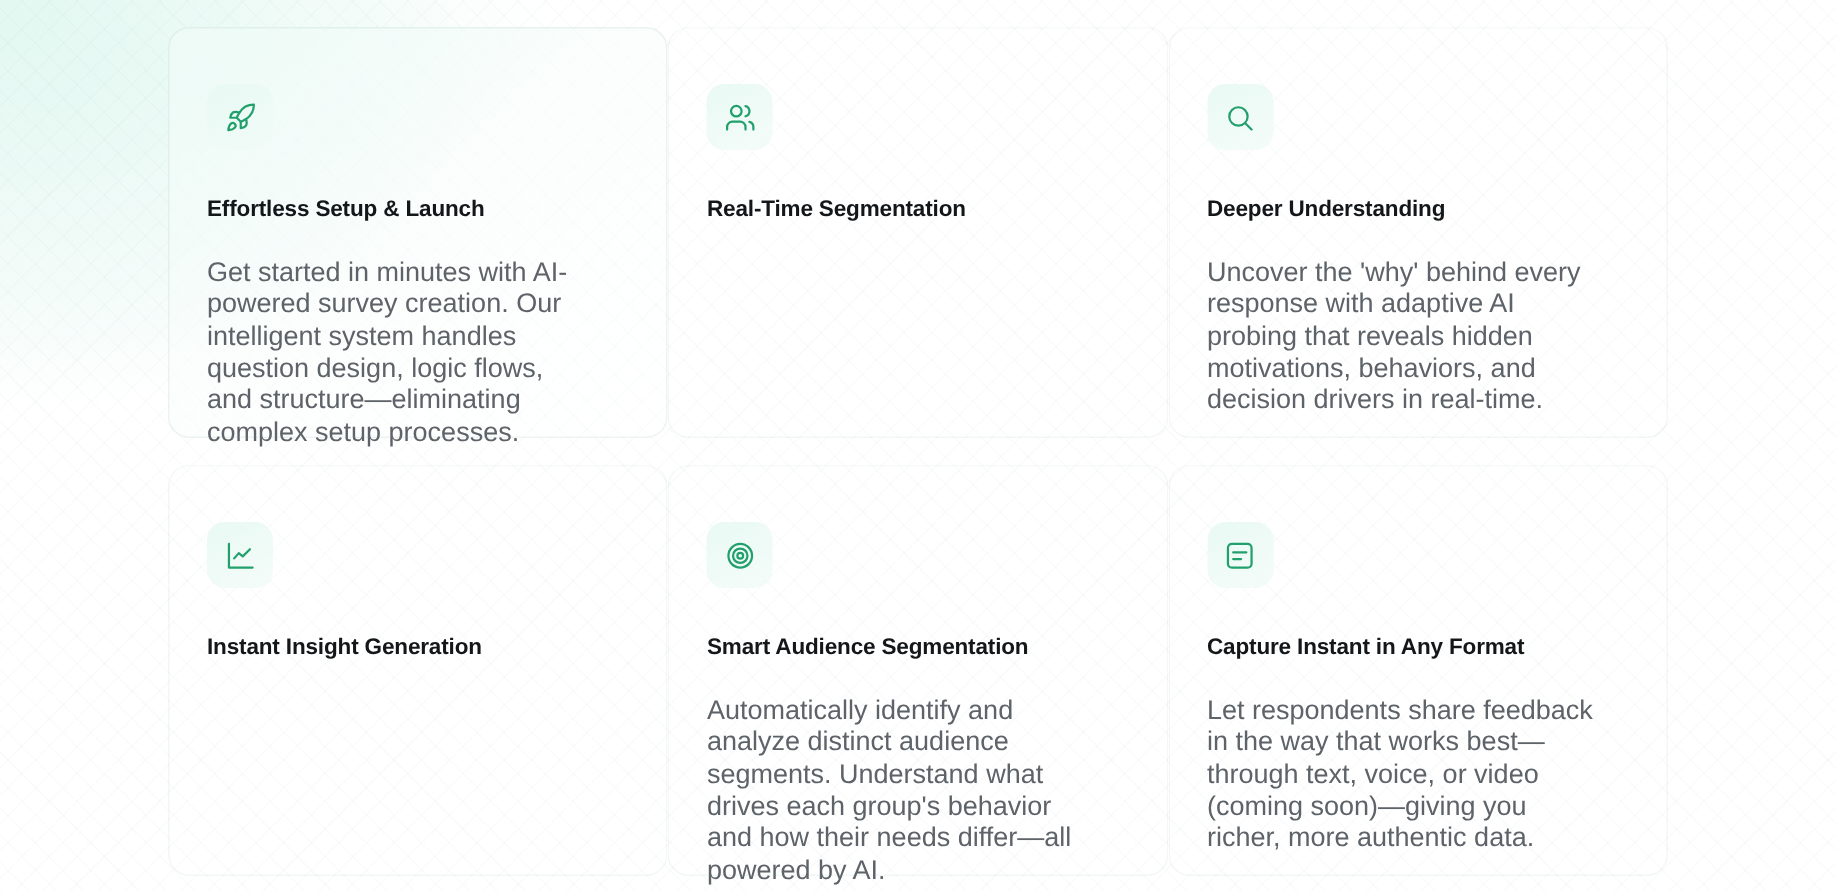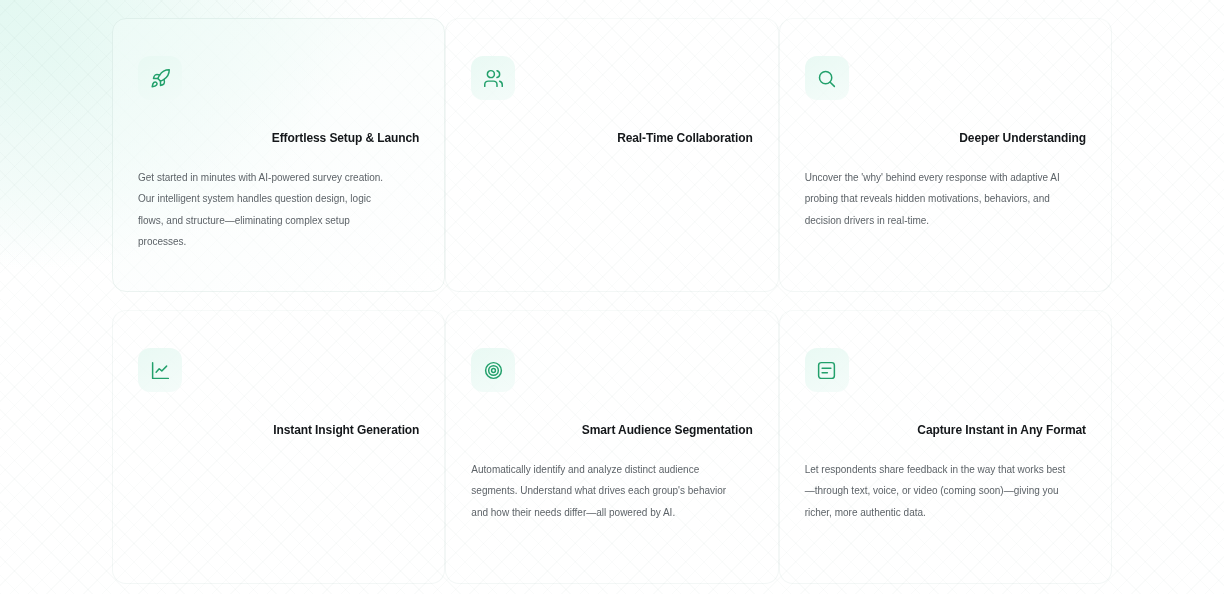--- a/index.html
+++ b/index.html
@@ -94,31 +94,30 @@
     display: block;
     stroke: #22a06b;
     stroke-width: 1.7;
     fill: none;
     stroke-linecap: round;
     stroke-linejoin: round;
   }
 
   
   .card-title {
-    font-size: 12px;
+    font-size: 15px;
     font-weight: bold;
     color: #14171a;
     letter-spacing: -0.1px;
     line-height: 1.25;
     margin-bottom: 21px;
-    text-align: right;
   }
 
   .card-desc {
-    font-size: 10px;
+    font-size: 18px;
     line-height: 21.4px;
     color: #5d6368;
     max-width: 258px;
   }
 
   .feature-card.wide .card-desc { max-width: 264px; }
 </style>
 </head>
 <body>
 
@@ -142,21 +141,21 @@
 
   <div class="feature-card wide">
     <div class="icon-badge">
       <svg viewBox="0 0 24 24" aria-hidden="true">
         <path d="M16 21v-2a4 4 0 0 0-4-4H6a4 4 0 0 0-4 4v2"></path>
         <circle cx="9" cy="7" r="4"></circle>
         <path d="M22 21v-2a4 4 0 0 0-3-3.87"></path>
         <path d="M16 3.13a4 4 0 0 1 0 7.75"></path>
       </svg>
     </div>
-    <div class="card-title">Real-Time Collaboration</div>
+    <div class="card-title">Real-Time Segmentation</div>
   </div>
 
   <div class="feature-card wide">
     <div class="icon-badge">
       <svg viewBox="0 0 24 24" aria-hidden="true">
         <circle cx="11" cy="11" r="7"></circle>
         <line x1="16.2" y1="16.2" x2="21" y2="21"></line>
       </svg>
     </div>
     <div class="card-title">Deeper Understanding</div>

